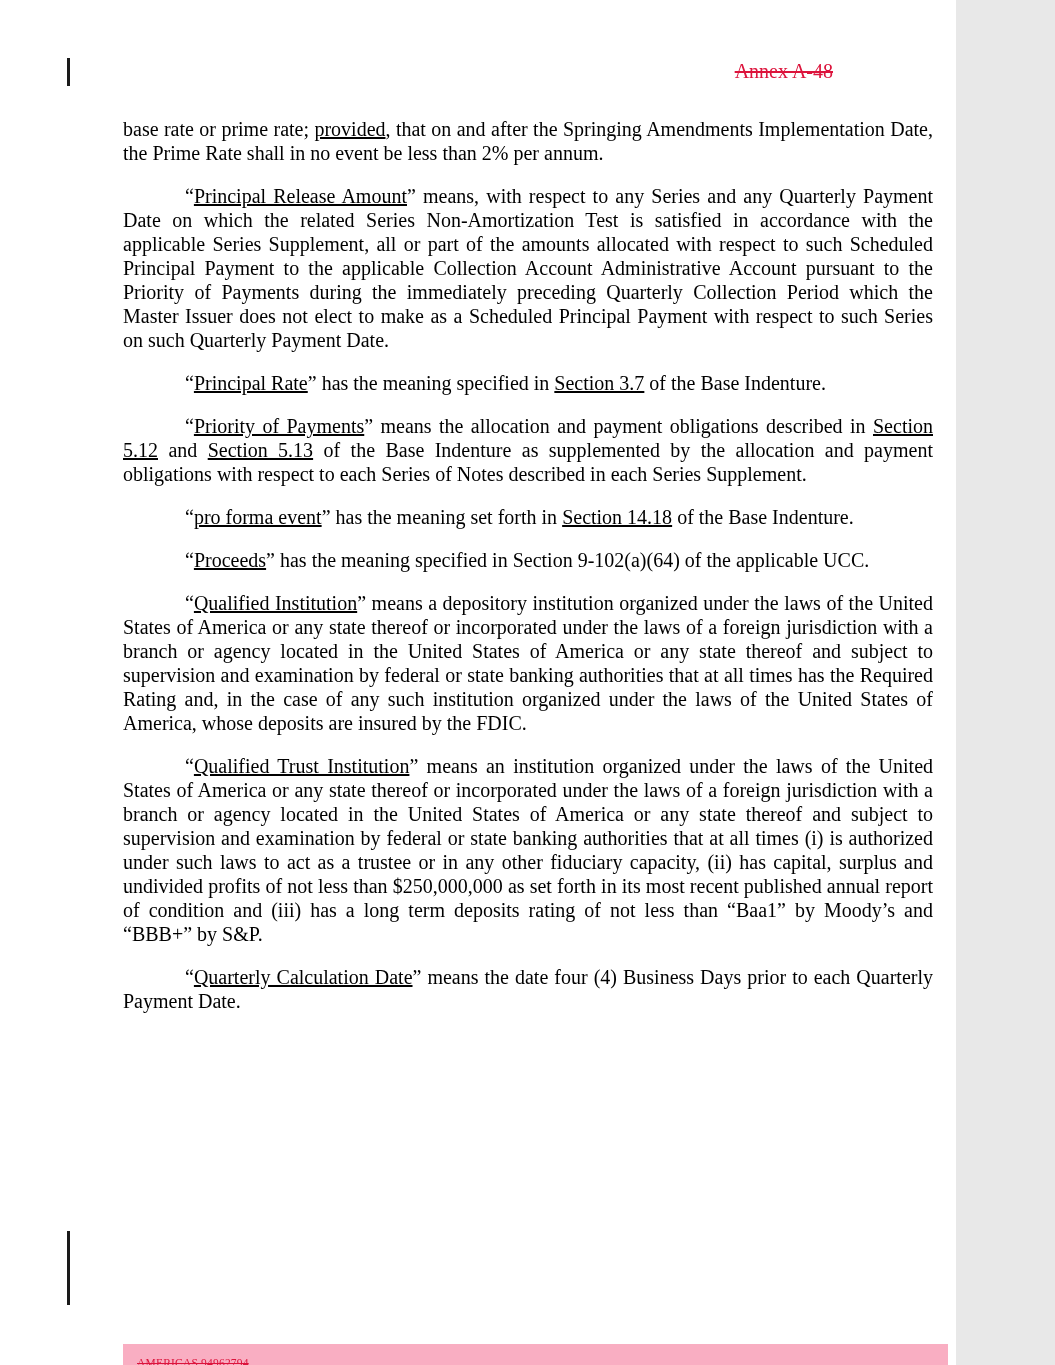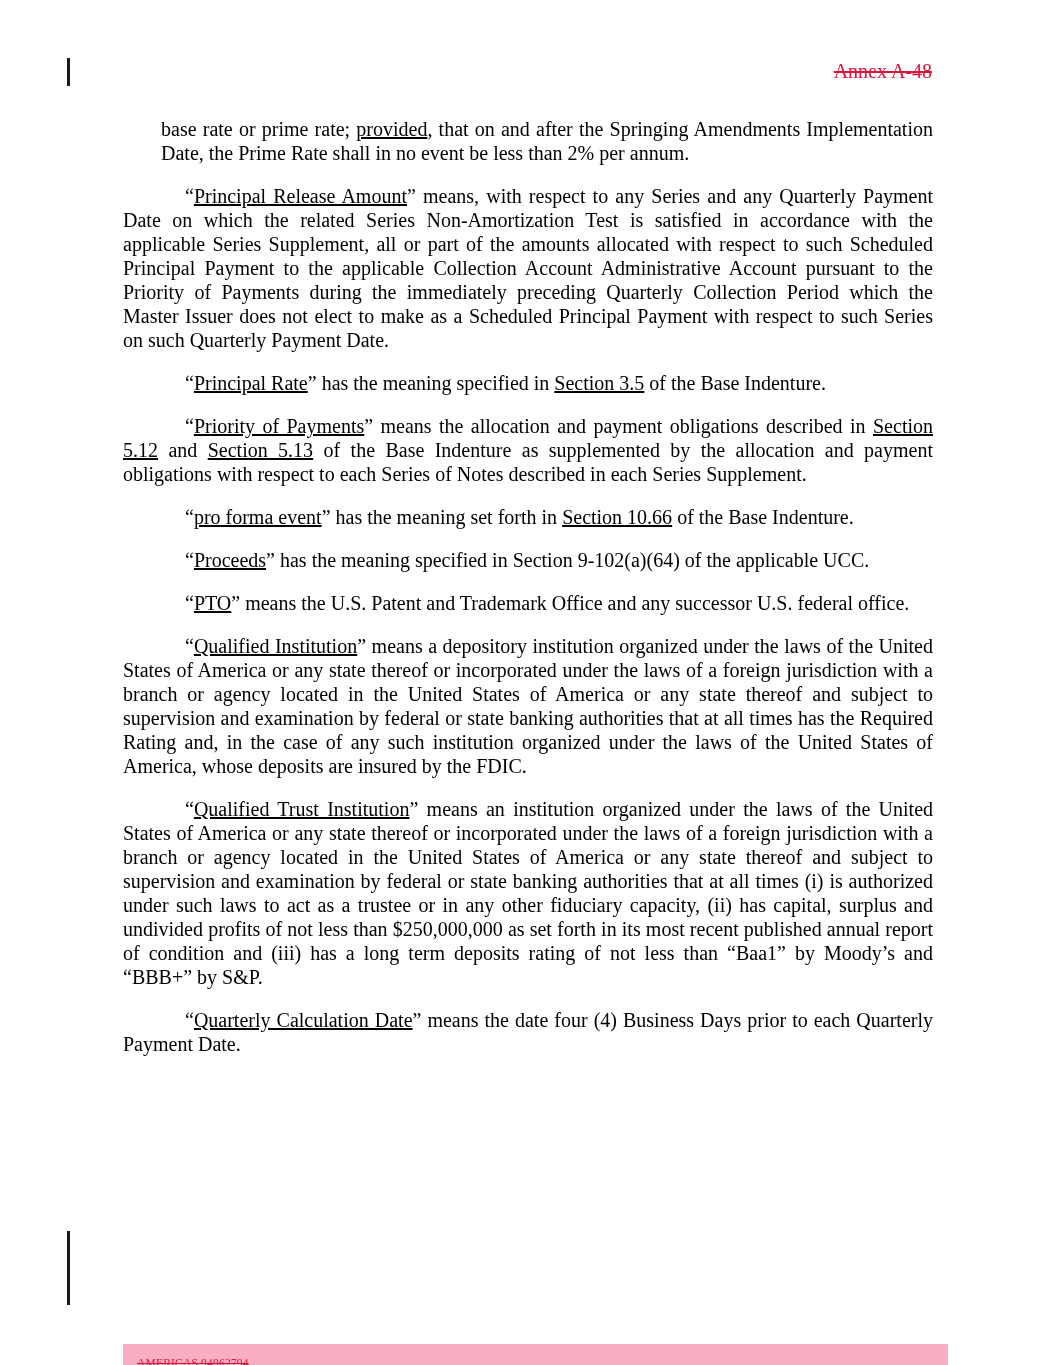--- a/index.html
+++ b/index.html
@@ -1,18 +1,18 @@
 <!DOCTYPE html>
 <html style="--red: #DC143C; --pink: #F9AEC2;"><head>
 <meta charset="utf-8">
 <style>
   html, body { margin: 0; padding: 0; background: #e8e8e8; }
   .page {
     position: relative;
-    width: 1055px;
+    width: 956px;
     height: 1365px;
     background: #ffffff;
     font-family: "Liberation Serif", "DejaVu Serif", serif;
     color: #000000;
     overflow: hidden;
   }
   .change-bar {
     position: absolute;
     left: 67px;
     width: 3px;
@@ -35,21 +35,21 @@
     left: 123px;
     width: 810px;
     font-size: 20px;
     line-height: 24px;
   }
   .doc-body p.para {
     margin: 0 0 19px 0;
     text-align: justify;
     text-indent: 62px;
   }
-  .doc-body p.para.no-indent { text-indent: 0; margin-left: 38px; }
+  .doc-body p.para.no-indent { text-indent: 0; }
   .doc-body span.u { text-decoration: underline; }
   .footer-bar {
     position: absolute;
     left: 123px;
     top: 1344px;
     width: 825px;
     height: 36px;
     background: var(--pink, #F9AEC2);
   }
   .footer-code {
@@ -69,25 +69,24 @@
 
 <div class="page">
   <div class="change-bar top"></div>
   <div class="change-bar bottom"></div>
 
   <div class="annex">Annex A-48</div>
 
   <div class="doc-body" id="doc-body">
       <p class="para no-indent"><span>base rate or prime rate; </span><span class="u">provided</span><span>, that on and after the Springing Amendments Implementation Date, the Prime Rate shall in no event be less than 2% per annum.</span></p>
       <p class="para"><span>“</span><span class="u">Principal Release Amount</span><span>” means, with respect to any Series and any Quarterly Payment Date on which the related Series Non-Amortization Test is satisfied in accordance with the applicable Series Supplement, all or part of the amounts allocated with respect to such Scheduled Principal Payment to the applicable Collection Account Administrative Account pursuant to the Priority of Payments during the immediately preceding Quarterly Collection Period which the Master Issuer does not elect to make as a Scheduled Principal Payment with respect to such Series on such Quarterly Payment Date.</span></p>
-      <p class="para"><span>“</span><span class="u">Principal Rate</span><span>” has the meaning specified in </span><span class="u">Section 3.5</span><span> of the Base Indenture.</span></p>
+      <p class="para"><span>“</span><span class="u">Principal Rate</span><span>” has the meaning specified in </span><span class="u">Section 3.7</span><span> of the Base Indenture.</span></p>
       <p class="para"><span>“</span><span class="u">Priority of Payments</span><span>” means the allocation and payment obligations described in </span><span class="u">Section 5.12</span><span> and </span><span class="u">Section 5.13</span><span> of the Base Indenture as supplemented by the allocation and payment obligations with respect to each Series of Notes described in each Series Supplement.</span></p>
-      <p class="para"><span>“</span><span class="u">pro forma event</span><span>” has the meaning set forth in </span><span class="u">Section 10.66</span><span> of the Base Indenture.</span></p>
+      <p class="para"><span>“</span><span class="u">pro forma event</span><span>” has the meaning set forth in </span><span class="u">Section 14.18</span><span> of the Base Indenture.</span></p>
       <p class="para"><span>“</span><span class="u">Proceeds</span><span>” has the meaning specified in Section 9-102(a)(64) of the applicable UCC.</span></p>
-      <p class="para"><span>“</span><span class="u">PTO</span><span>” means the U.S. Patent and Trademark Office and any successor U.S. federal office.</span></p>
       <p class="para"><span>“</span><span class="u">Qualified Institution</span><span>” means a depository institution organized under the laws of the United States of America or any state thereof or incorporated under the laws of a foreign jurisdiction with a branch or agency located in the United States of America or any state thereof and subject to supervision and examination by federal or state banking authorities that at all times has the Required Rating and, in the case of any such institution organized under the laws of the United States of America, whose deposits are insured by the FDIC.</span></p>
       <p class="para"><span>“</span><span class="u">Qualified Trust Institution</span><span>” means an institution organized under the laws of the United States of America or any state thereof or incorporated under the laws of a foreign jurisdiction with a branch or agency located in the United States of America or any state thereof and subject to supervision and examination by federal or state banking authorities that at all times (i) is authorized under such laws to act as a trustee or in any other fiduciary capacity, (ii) has capital, surplus and undivided profits of not less than $250,000,000 as set forth in its most recent published annual report of condition and (iii) has a long term deposits rating of not less than “Baa1” by Moody’s and “BBB+” by S&amp;P.</span></p>
       <p class="para"><span>“</span><span class="u">Quarterly Calculation Date</span><span>” means the date four (4)&nbsp;Business Days prior to each Quarterly Payment Date.</span></p>
     </div>
 
   <div class="footer-bar">
     <span class="footer-code">AMERICAS 94962794</span>
   </div>
 </div>
 

